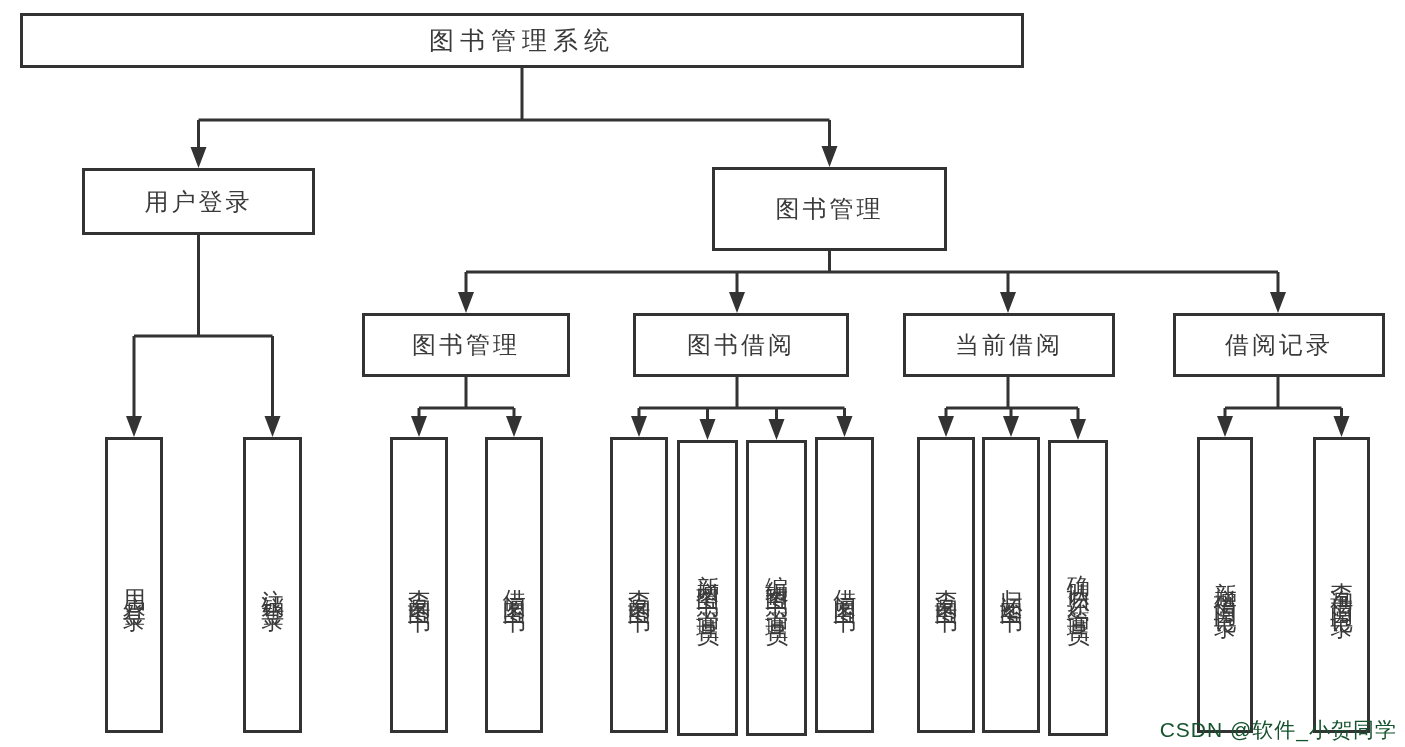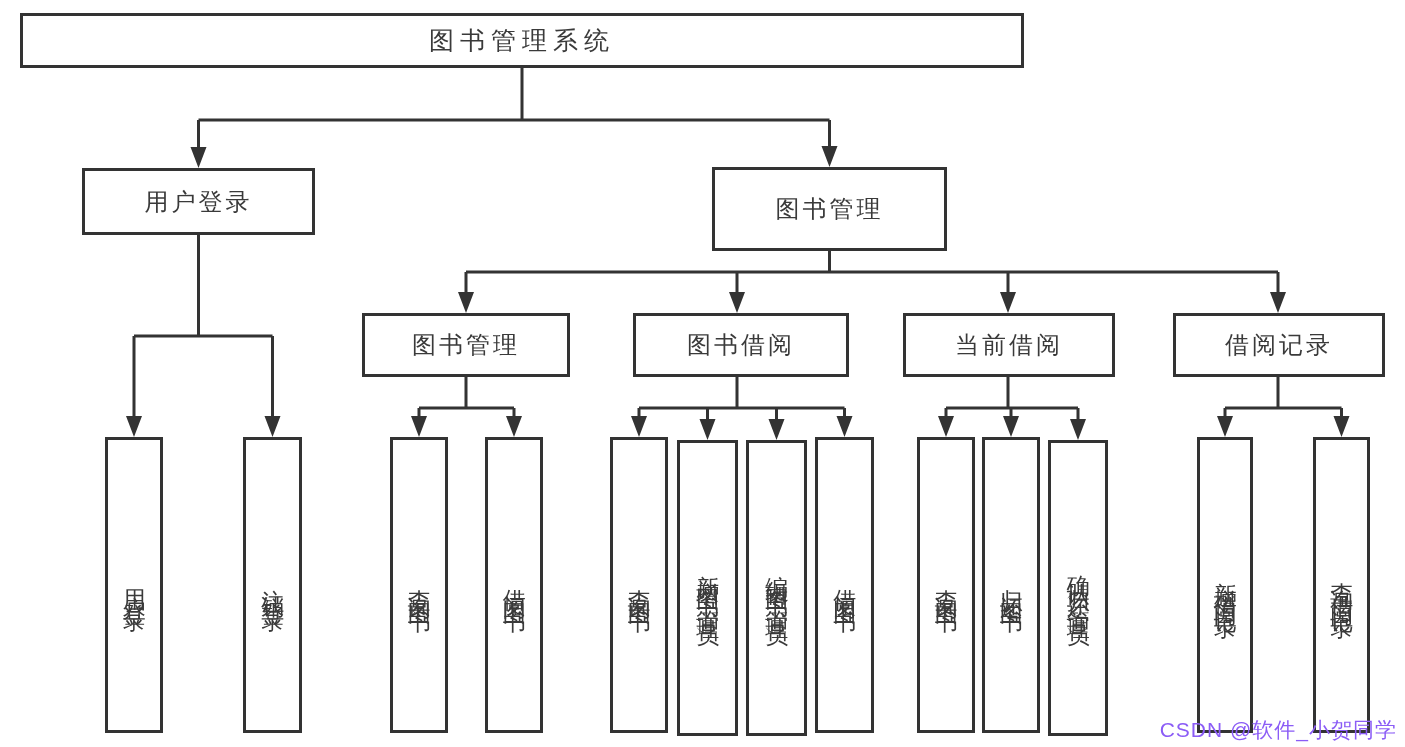--- a/index.html
+++ b/index.html
@@ -41,21 +41,21 @@
     letter-spacing:7px;
     line-height:1.1;
     white-space:nowrap;
     color:#3a3a3a;
   }
   .watermark{
     position:absolute;
     right:8px;
     bottom:3px;
     font-size:21px;
-    color:#8b5cf6;
+    color:#14532d;
     letter-spacing:1px;
     z-index:5;
     white-space:nowrap;
     margin-top:48px;
   }
 </style>
 </head>
 <body>
 
 <div class="canvas">

